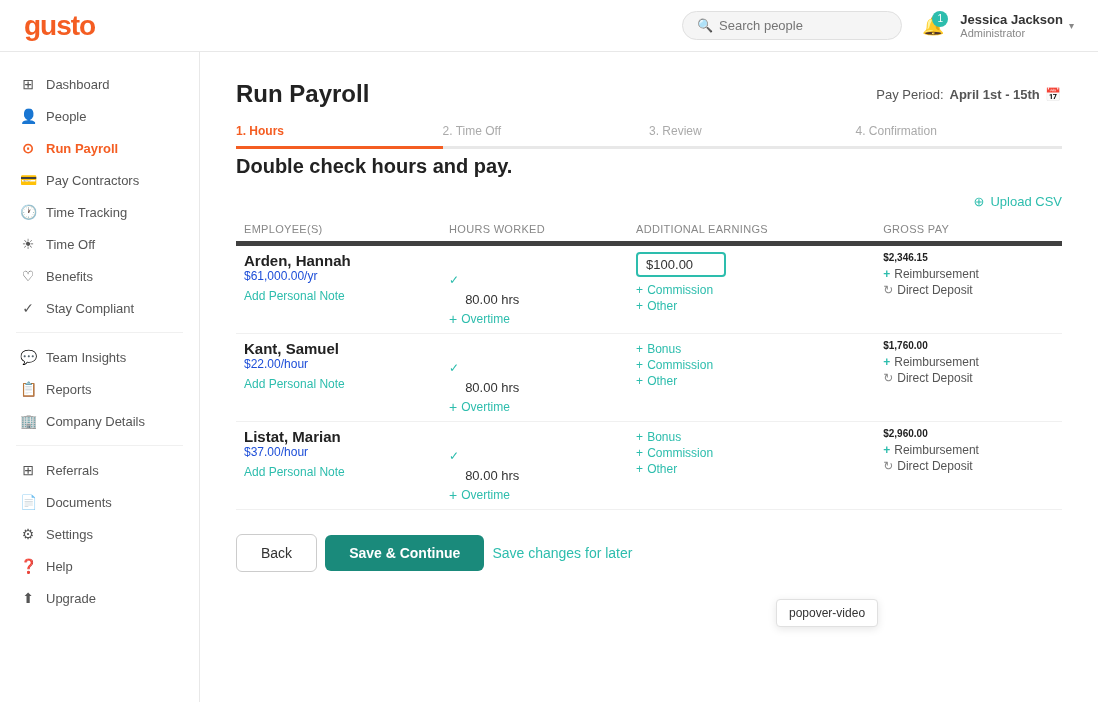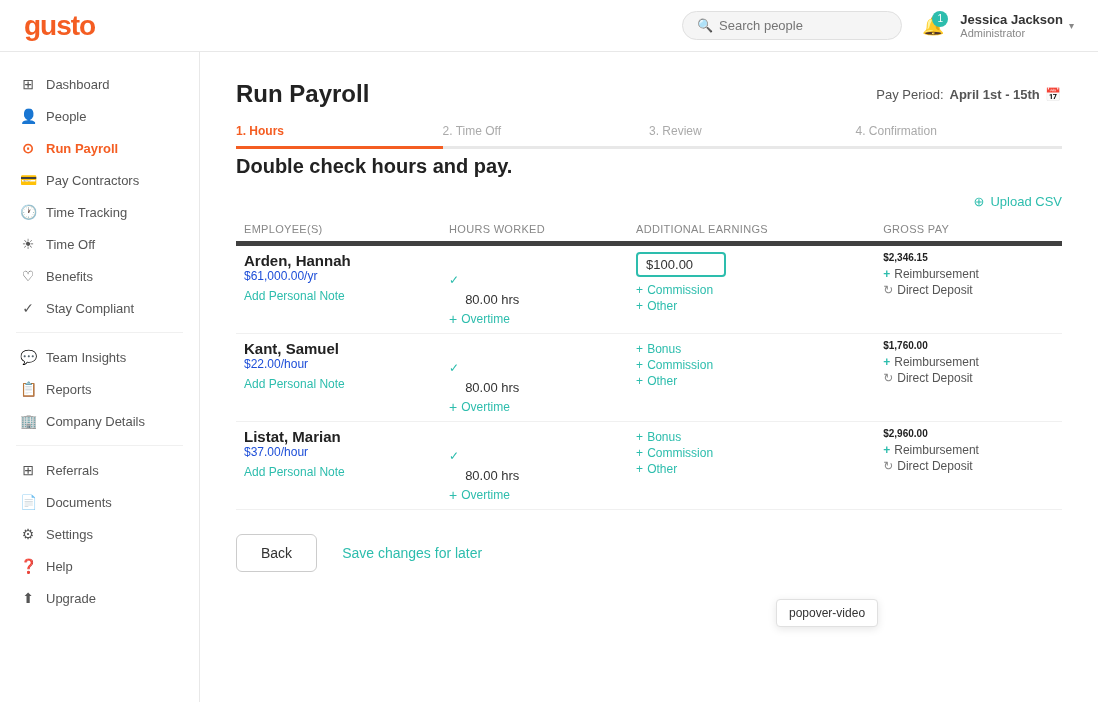--- a/index.html
+++ b/index.html
@@ -197,21 +197,21 @@
       font-size: 12px;
       color: #333;
       box-shadow: 0 2px 8px rgba(0,0,0,0.1);
       white-space: nowrap;
       top: 382px;
       left: 540px;
       z-index: 10;
     }
 
     
-    .actions-row { display: flex; align-items: center; gap: 25px; margin-top: 24px; }
+    .actions-row { display: flex; align-items: center; gap: 8px; margin-top: 24px; }
     .btn-back {
       border: 1px solid #ccc;
       background: #fff;
       color: #333;
       padding: 10px 24px;
       border-radius: 6px;
       cursor: pointer;
       font-size: 14px;
       font-weight: 500;
     }
@@ -495,16 +495,17 @@
             </td>
           </tr>
         </tbody>
       </table>
 
       <div class="popover-video">popover-video</div>
     </div>
 
     <div class="actions-row">
       <button class="btn-back">Back</button>
+      <button class="btn-continue">Save &amp; Continue</button>
       <button class="btn-save-later">Save changes for later</button>
     </div>
   </main>
 </div>
 
 </body></html>

